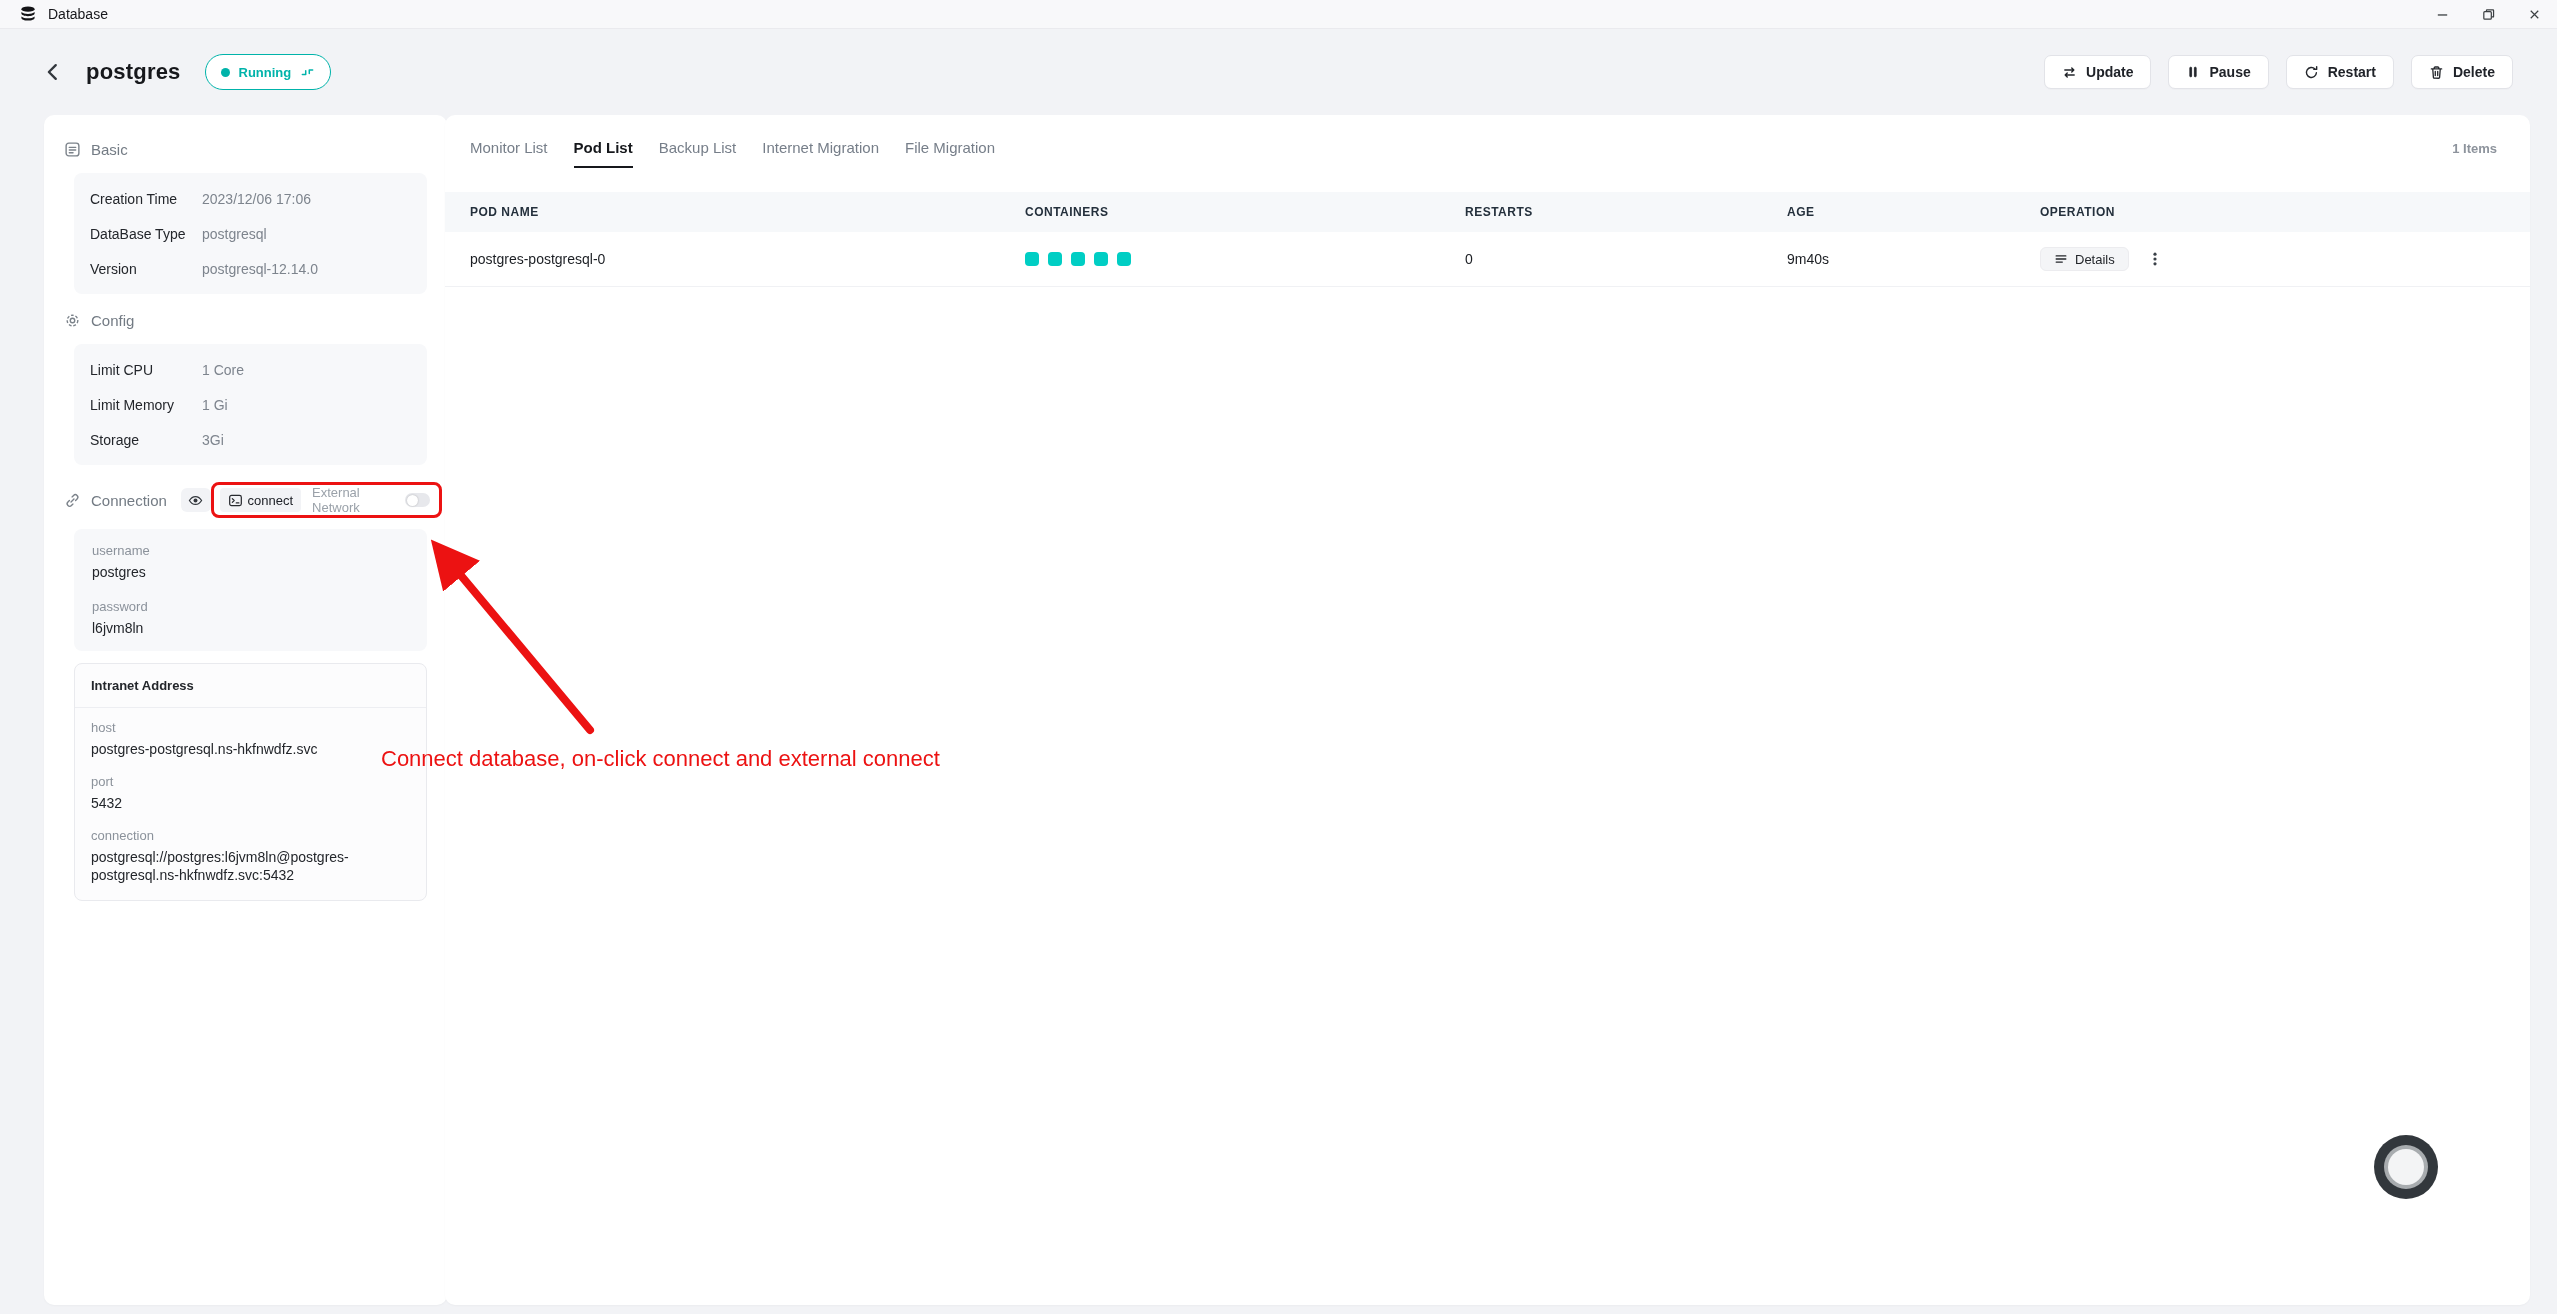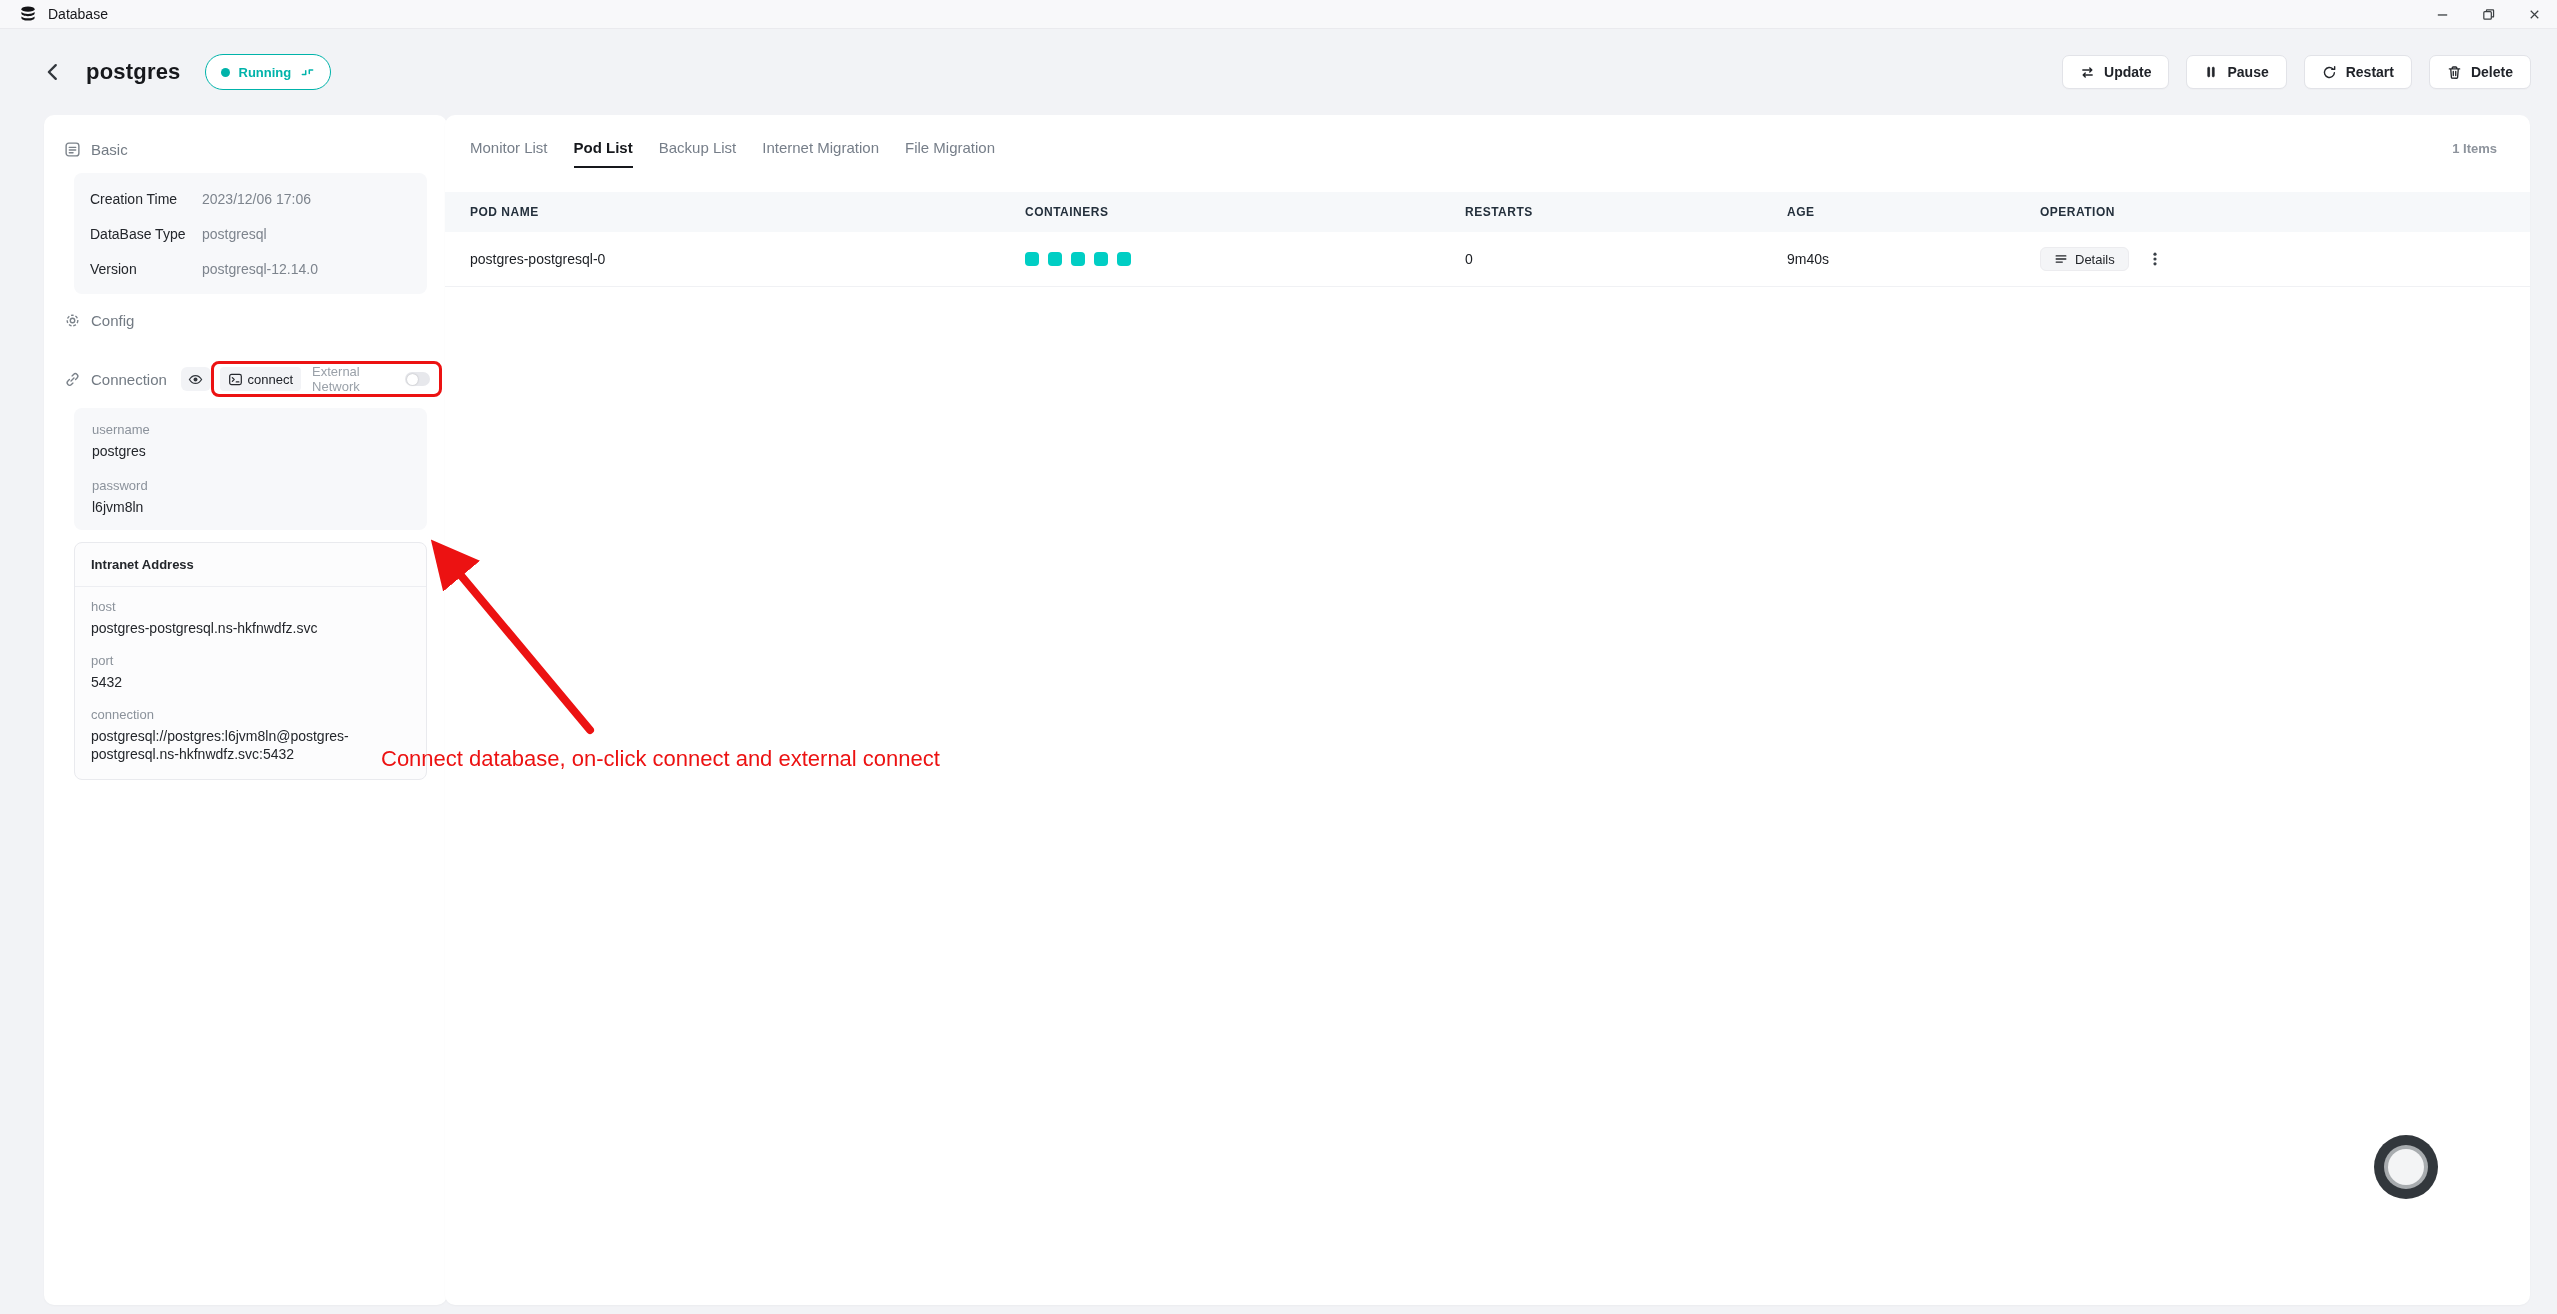--- a/index.html
+++ b/index.html
@@ -19,21 +19,21 @@
 
   
   .page-header { position:absolute; left:0; top:29px; width:2557px; height:86px;
     display:flex; align-items:center; }
   .back-btn { margin-left:42px; display:flex; align-items:center; cursor:pointer; }
   .page-title { margin-left:22px; font-size:22px; font-weight:700; color:#17181c; letter-spacing:.2px; }
   .status-badge { margin-left:24px; height:36px; display:flex; align-items:center; gap:9px;
     padding:0 15px; border:1.5px solid var(--teal,#00b3aa); border-radius:19px; background:#ffffff; cursor:pointer; }
   .status-dot { width:9px; height:9px; border-radius:50%; background:var(--teal,#00b3aa); }
   .status-label { font-size:13px; font-weight:700; color:var(--teal,#00b3aa); }
-  .header-actions { margin-left:auto; margin-right:26px; display:flex; gap:17px; }
+  .header-actions { margin-left:auto; margin-right:44px; display:flex; gap:17px; }
   .hbtn { height:34px; padding:0 17px; display:flex; align-items:center; gap:9px;
     background:#fff; border:1px solid #e2e3e8; border-radius:7px; cursor:pointer;
     font-size:14px; font-weight:600; color:#202329; box-shadow:0 1px 1px rgba(0,0,0,.02); }
   .hbtn svg { stroke:#23262b; }
 
   
   .sidebar { position:absolute; left:44px; top:115px; width:403px; height:1190px;
     background:#fff; border-radius:10px; padding:24px 20px; box-shadow:0 1px 2px rgba(0,0,0,.03); }
   .main-card { position:absolute; left:445px; top:115px; width:2085px; height:1190px;
     background:#fff; border-radius:10px; padding:24px 0 0 0; box-shadow:0 1px 2px rgba(0,0,0,.03); }
@@ -209,20 +209,34 @@
     </div>
 
     <div class="gap30"></div>
 
     <div class="section-head">
       <svg width="17" height="17" viewBox="0 0 16 16" fill="none" stroke-width="1.3">
         <circle cx="8" cy="8" r="2.1"></circle>
         <circle cx="8" cy="8" r="5" stroke-dasharray="2.6 1.7"></circle>
       </svg>
       <span>Config</span>
+    </div>
+    <div class="info-card">
+      <div class="kv-row">
+          <span class="kv-label">Limit CPU</span>
+          <span class="kv-value">1 Core</span>
+        </div>
+      <div class="kv-row">
+          <span class="kv-label">Limit Memory</span>
+          <span class="kv-value">1 Gi</span>
+        </div>
+      <div class="kv-row">
+          <span class="kv-label">Storage</span>
+          <span class="kv-value">3Gi</span>
+        </div>
     </div>
 
     <div class="gap30"></div>
 
     <div class="conn-head">
       <div class="section-head" style="margin-bottom:0;">
         <svg width="17" height="17" viewBox="0 0 16 16" fill="none" stroke-width="1.3" stroke-linecap="round">
           <path d="M6.6 9.4l2.8-2.8"></path>
           <path d="M7.6 4.6L9 3.2a2.3 2.3 0 0 1 3.3 3.3l-1.4 1.4"></path>
           <path d="M8.4 11.4L7 12.8a2.3 2.3 0 0 1-3.3-3.3l1.4-1.4"></path>

